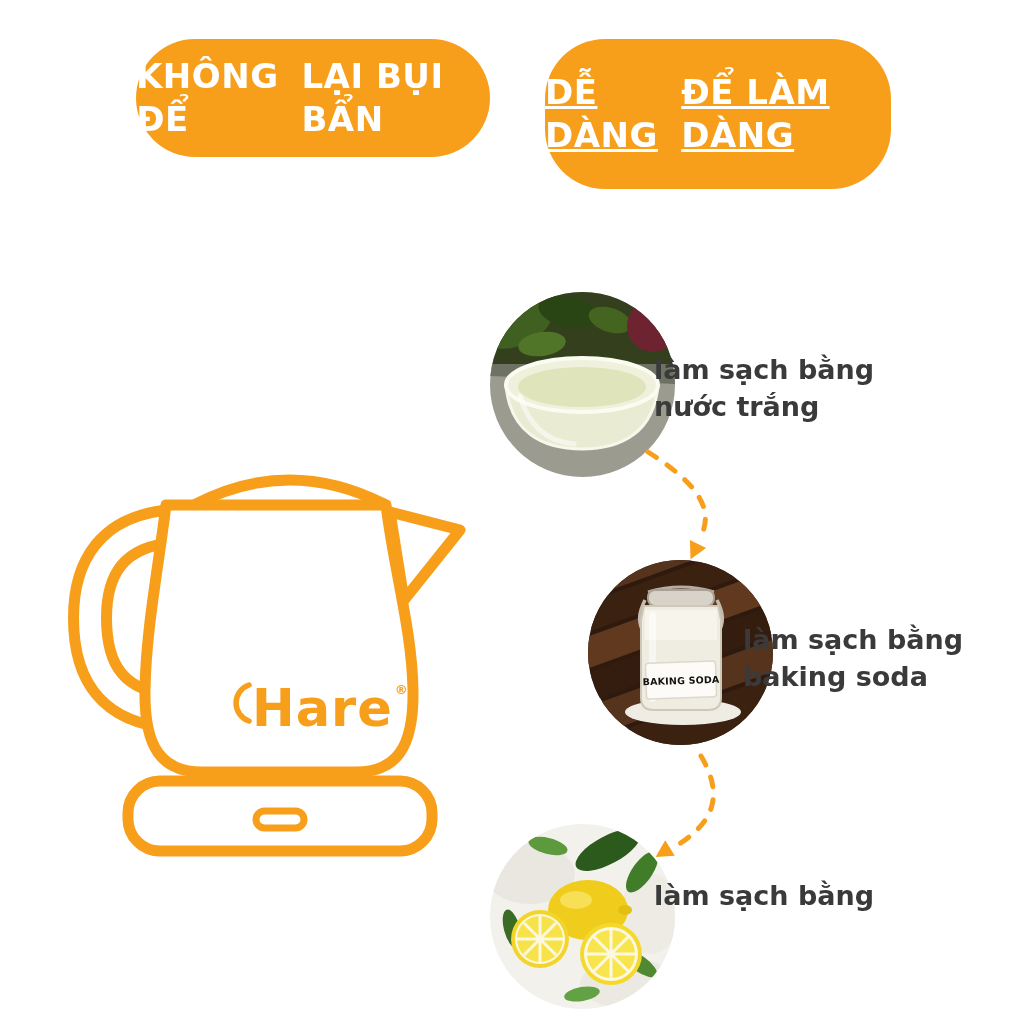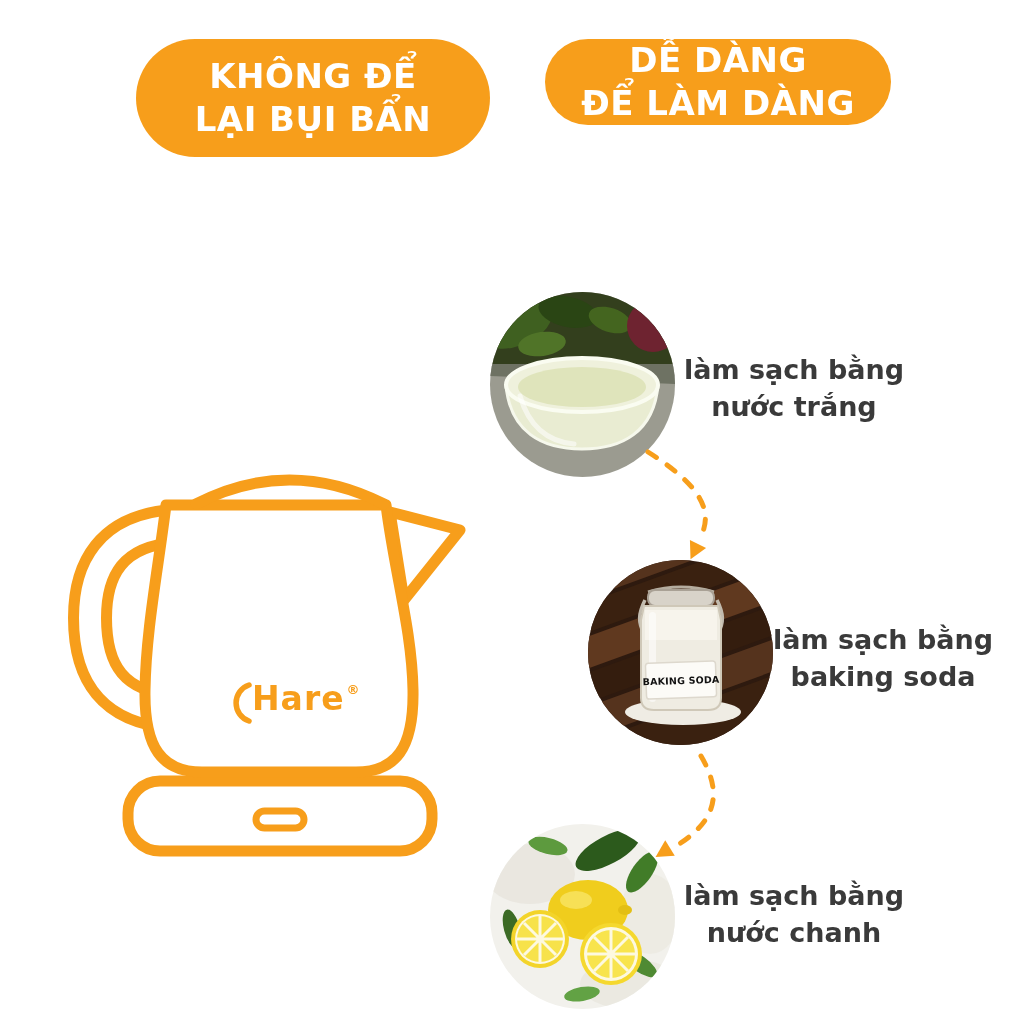--- a/index.html
+++ b/index.html
@@ -1,42 +1,42 @@
 <!DOCTYPE html>
 <html style="--accent: #F79E1B; --ink: #3a3a3a; --badge-text: #ffffff; --background: #ffffff;"><head>
 <meta charset="utf-8">
 <style>
   html,body{margin:0;padding:0;}
   body{background:var(--background,#fff);font-family:"DejaVu Sans","Liberation Sans",sans-serif;}
   .canvas{position:relative;width:1024px;height:1024px;overflow:hidden;background:var(--background,#fff);}
 
   .badge{position:absolute;background:var(--accent,#F79E1B);border-radius:60px;color:var(--badge-text,#fff);
-         display:flex;flex-direction:column;align-items:center;justify-content:center;
-         font-weight:800;font-size:34px;line-height:1.26;letter-spacing:.5px;text-align:center;}
+         display:flex;flex-direction:row;align-items:center;justify-content:center;
+         font-weight:800;font-size:34px;line-height:1.26;letter-spacing:.5px;text-align:left;}
   .badge--left{left:136px;top:39px;width:354px;height:118px;}
-  .badge--right{left:545px;top:39px;width:346px;height:86px;}
+  .badge--right{left:545px;top:39px;width:346px;height:150px;text-decoration:underline;}
 
   .kettle{position:absolute;left:60px;top:450px;width:410px;height:425px;}
   .k-line{stroke:var(--accent,#F79E1B);fill:none;stroke-width:11;stroke-linejoin:round;stroke-linecap:round;}
   .k-shape{stroke:var(--accent,#F79E1B);fill:#fff;stroke-width:11;stroke-linejoin:round;}
   .k-slot{stroke:var(--accent,#F79E1B);fill:#fff;stroke-width:7;}
   .k-handle-outer{stroke:var(--accent,#F79E1B);fill:none;stroke-width:44;}
   .k-handle-inner{stroke:#fff;fill:none;stroke-width:22;}
 
   .logo{position:absolute;left:228px;top:680px;display:flex;align-items:flex-start;color:var(--accent,#F79E1B);}
-  .logo-name{font-size:33px;font-weight:700;line-height:1.15;letter-spacing:1px;}
+  .logo-name{font-size:51px;font-weight:700;line-height:1.15;letter-spacing:1px;}
   .logo-reg{font-size:13px;font-weight:700;margin-top:2px;margin-left:2px;}
 
   .photo{position:absolute;width:185px;height:185px;border-radius:50%;overflow:hidden;}
   .photo svg{width:100%;height:100%;display:block;}
   .photo--vinegar{left:490px;top:292px;}
   .photo--soda{left:588px;top:560px;}
   .photo--lemon{left:490px;top:824px;}
 
-  .caption{position:absolute;width:280px;text-align:center;color:var(--ink,#3a3a3a);
+  .caption{position:absolute;width:280px;text-align:left;color:var(--ink,#3a3a3a);
            font-size:27px;font-weight:600;line-height:1.36;}
   .cap-line{display:block;}
   .caption--1{left:654px;top:352px;}
   .caption--2{left:743px;top:622px;}
   .caption--3{left:654px;top:878px;}
 
   .arrows{position:absolute;left:0;top:0;width:1024px;height:1024px;pointer-events:none;}
   .dash{stroke:var(--accent,#F79E1B);stroke-width:5;fill:none;stroke-dasharray:10 13;stroke-linecap:round;}
   .fill-accent{fill:var(--accent,#F79E1B);}
 </style>
@@ -165,21 +165,20 @@
   <div class="caption caption--1">
     <span class="cap-line">làm sạch bằng</span>
     <span class="cap-line">nước trắng</span>
   </div>
   <div class="caption caption--2">
     <span class="cap-line">làm sạch bằng</span>
     <span class="cap-line">baking soda</span>
   </div>
   <div class="caption caption--3">
     <span class="cap-line">làm sạch bằng</span>
-    <span class="cap-line">nước chanh</span>
   </div>
 
   <svg class="arrows" viewBox="0 0 1024 1024" aria-hidden="true">
     <path class="dash" d="M648 452 C 702 486, 714 512, 700 538"></path>
     <polygon class="fill-accent" points="0,-9 17,0 0,9" transform="translate(698,544) rotate(116)"></polygon>
     <path class="dash" d="M701 756 C 722 792, 718 820, 676 846"></path>
     <polygon class="fill-accent" points="0,-9 17,0 0,9" transform="translate(670,848) rotate(148)"></polygon>
   </svg>
 
 </div>

